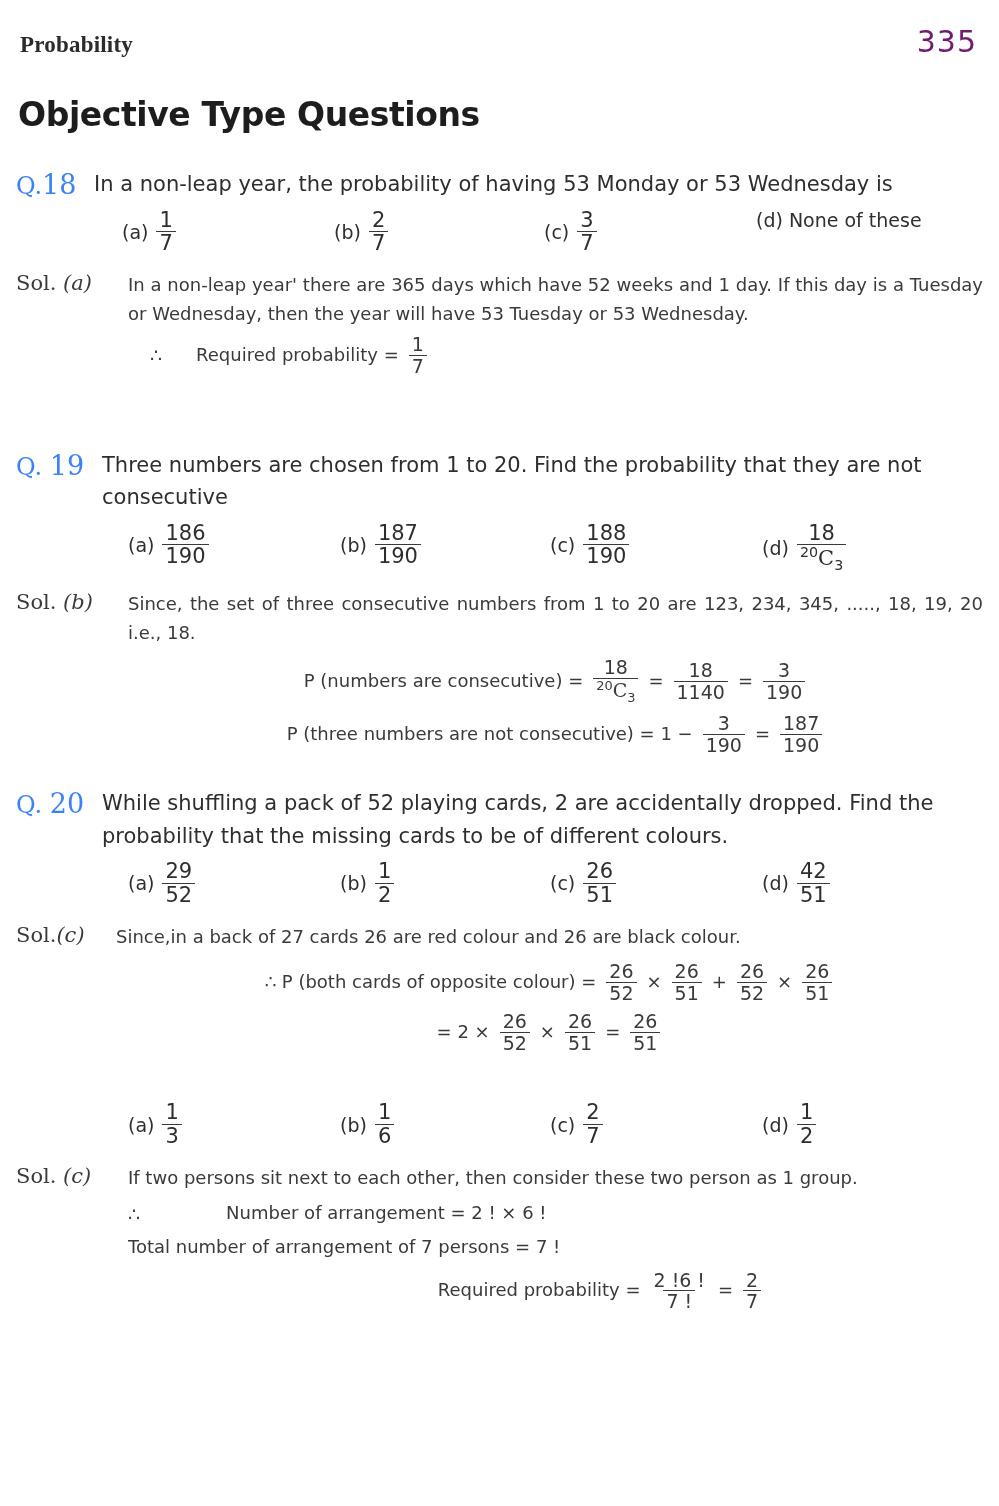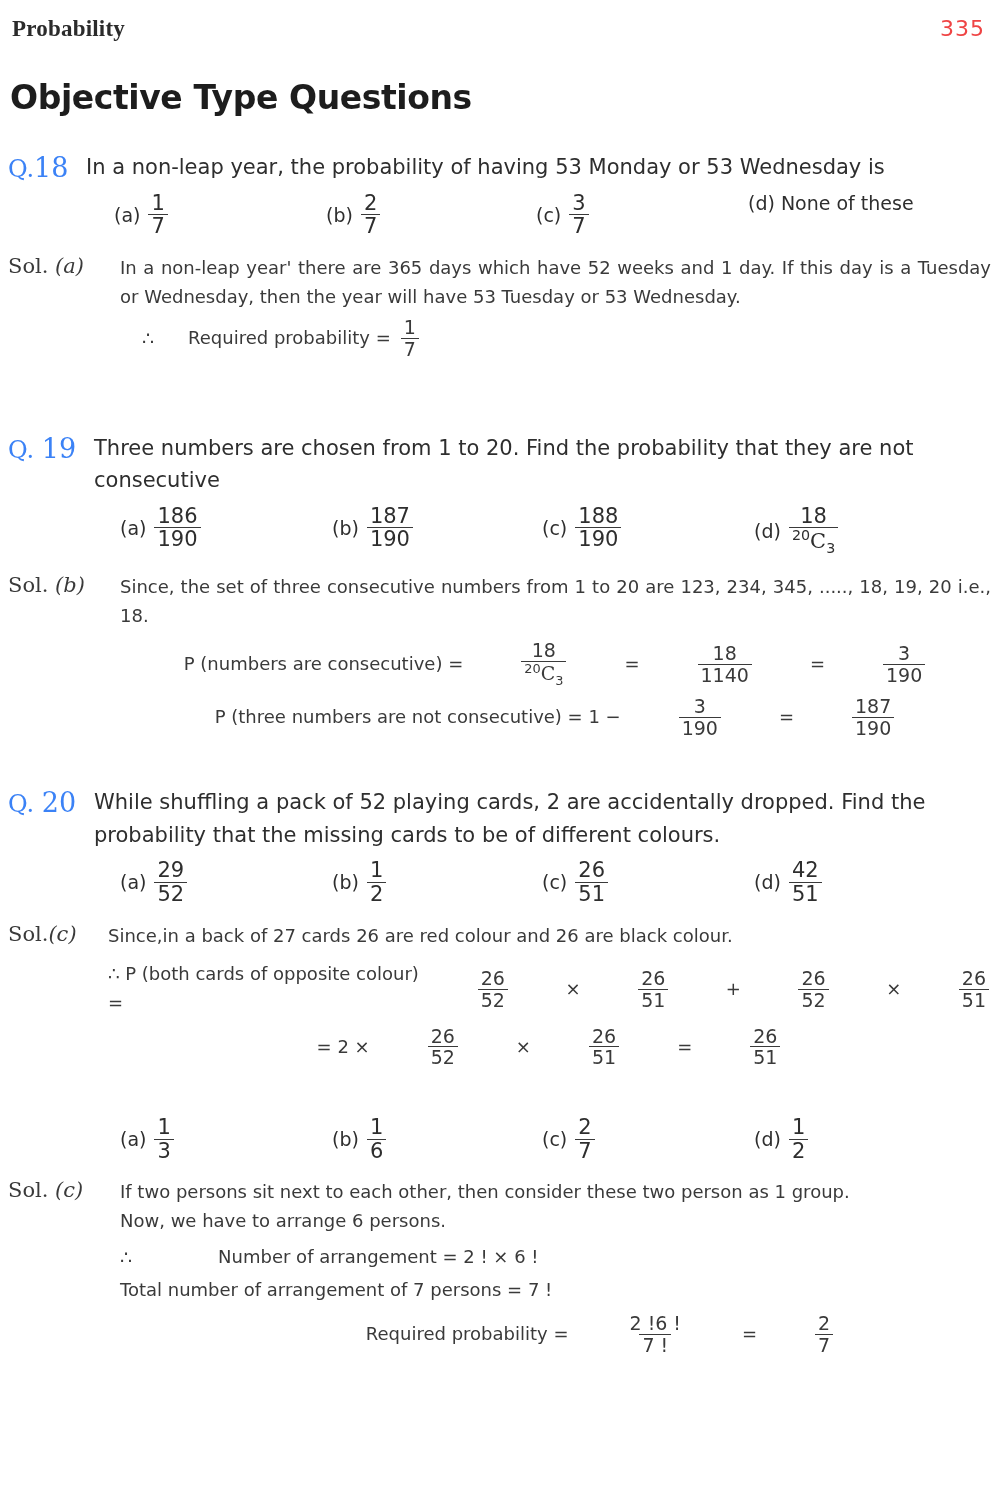--- a/index.html
+++ b/index.html
@@ -8,41 +8,41 @@
     min-height: 1506px;
     background: #ffffff;
     font-family: "Liberation Sans", sans-serif;
     color: #2b2b2b;
     -webkit-font-smoothing: antialiased;
   }
   .page {
     position: relative;
     width: 999px;
     min-height: 1506px;
-    padding: 8px;
+    padding: 16px;
     box-sizing: border-box;
   }
   
   .header {
     display: flex;
     align-items: baseline;
     justify-content: space-between;
     padding: 8px 6px 0 4px;
   }
   .header-title {
     font-family: "Liberation Serif", serif;
     font-weight: bold;
     font-size: 23px;
     color: #2b2b2b;
     letter-spacing: 0.2px;
   }
   .header-page {
     font-family: "DejaVu Sans", sans-serif;
-    font-size: 22px;
-    color: #ef4444;
+    font-size: 30px;
+    color: #701a75;
     letter-spacing: 1px;
   }
   
   .section-heading {
     font-family: "DejaVu Sans", sans-serif;
     font-weight: bold;
     font-size: 33px;
     color: #1d1d1d;
     margin: 36px 0 0 2px;
     letter-spacing: -0.4px;
@@ -132,21 +132,21 @@
   .therefore { font-size: 19px; }
   .eqline {
     display: flex;
     align-items: center;
     font-family: "DejaVu Sans", sans-serif;
     font-size: 18px;
     color: #3a3a3a;
     margin-top: 6px;
   }
   .eqline.indent1 { padding-left: 22px; }
-  .eqline.c1 { justify-content: center; gap: 24px; }
+  .eqline.c1 { justify-content: center; }
   .sp { display: inline-block; width: 8px; }
   .sp-lg { display: inline-block; width: 34px; }
   .sp-xl { display: inline-block; width: 86px; }
 </style>
 </head>
 <body>
 
 <div class="page">
 
   <div class="header">
@@ -302,21 +302,21 @@
           <span class="sp"></span>
           <span class="frac mid">
             <span class="num">187</span>
             <span class="den">190</span>
           </span>
         </div>
       </div>
     </div>
   </div>
 
-  <div class="qblock" style="margin-top:48px;">
+  <div class="qblock" style="margin-top:32px;">
     <div class="qrow">
       <div class="qlabel qlabel-w2">
         <span>Q.</span>
         <span class="qbig">20</span>
       </div>
       <div class="qtext">
         <span class="just-line-full">While shuffling a pack of 52 playing cards, 2 are accidentally dropped.</span>
         <span class="just-line-full">Find the probability that the missing cards to be of different colours.</span>
       </div>
     </div>
@@ -448,21 +448,20 @@
       </div>
     </div>
 
     <div class="sol">
       <div class="sol-label sol-label-w1">
         <span>Sol.</span>
         <span class="ans">(c)</span>
       </div>
       <div class="sol-body">
         <div>If two persons sit next to each other, then consider these two person as 1 group.</div>
-        <div>Now, we have to arrange 6 persons.</div>
 
         <div class="eqline" style="margin-top:6px;">
           <span class="therefore">∴</span>
           <span class="sp-xl"></span>
           <span>Number of arrangement = 2 ! × 6 !</span>
         </div>
         <div class="eqline" style="margin-top:4px;">
           <span>Total number of arrangement of 7 persons = 7 !</span>
         </div>
 

